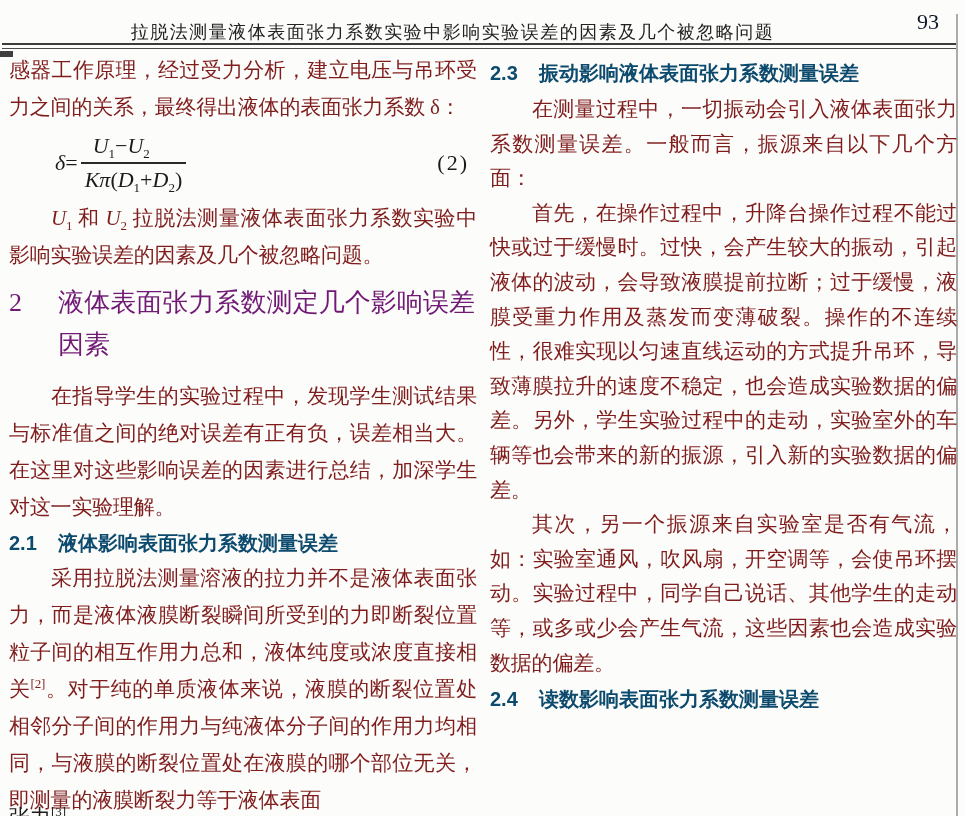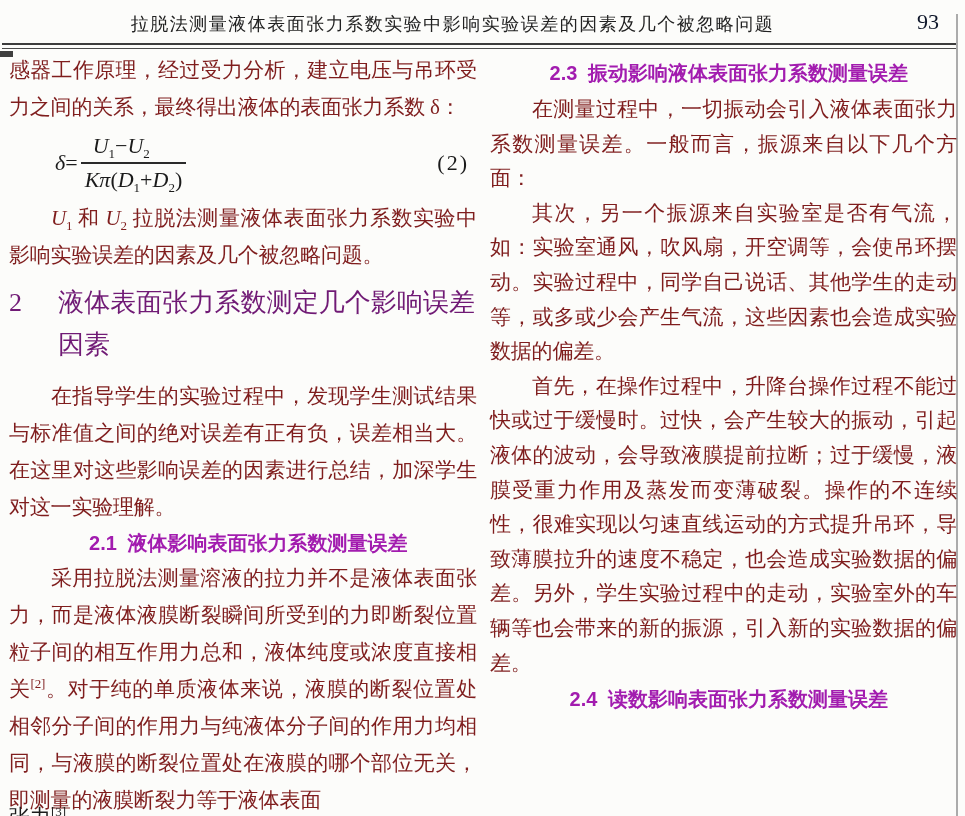--- a/index.html
+++ b/index.html
@@ -4,21 +4,21 @@
 <style>
   html, body { margin:0; padding:0; background:#ffffff; }
   .page {
     position:relative; width:965px; height:816px;
     background:#fcfcfa; overflow:hidden;
     font-family:"Liberation Serif","DejaVu Serif",serif;
     color:#1b1b1b;
   }
   
   .hdr-title {
-    position:absolute; top:12px; left:0; width:905px;
+    position:absolute; top:20px; left:0; width:905px;
     text-align:center; font-size:18px; letter-spacing:1.5px; color:#222;
     white-space:nowrap;
   }
   .hdr-page {
     position:absolute; top:9px; right:26px; font-size:22px; color:#0f172a;
   }
   .rule-top   { position:absolute; left:2px;  top:43px;   width:956px; height:2px;   background:#3c3c3c; }
   .rule-bot   { position:absolute; left:2px;  top:47.5px; width:956px; height:1.8px; background:#4a4a4a; }
   .artifact-tl{ position:absolute; left:0;    top:51px;   width:13px;  height:6px;   background:#3f3f3f; }
   .edge-line  { position:absolute; left:956px;top:14px;   width:1.5px; height:802px; background:#ababab; }
@@ -39,21 +39,21 @@
   .h2 {
     margin:8px 0 12px 0; width:417px;
     font-size:26px; line-height:42px; color:#701a75;
     padding-left:49px; text-align:justify;
   }
   .h2num { display:inline-block; margin-left:-49px; width:49px; }
 
   
   .h3 {
     margin:2px 0; font-size:20px; font-weight:bold; line-height:30px;
-    font-family:"Liberation Sans","DejaVu Sans",sans-serif; color:#a21caf;text-align:center;
+    font-family:"Liberation Sans","DejaVu Sans",sans-serif; color:#0c4a6e;
   }
   .h3 .hnum { display:inline-block; width:49px; }
   .col-right .h3-23 { margin-top:6px; margin-bottom:4px; }
   .col-right .h3-24 { margin-top:4px; }
 
   
   .formula {
     display:flex; align-items:center;
     margin:6px 0; height:62px; padding-left:46px;
     font-size:22px; color:#1b1b1b;
@@ -112,21 +112,21 @@
 
   <div class="partial-line"><span>张力</span><sup class="ref">[3]</sup></div>
 
   <div class="col col-right">
 
 
     <div class="h3 h3-23"><span class="hnum">2.3</span><span>振动影响液体表面张力系数测量误差</span></div>
 
     <p class="body indent">在测量过程中，一切振动会引入液体表面张力系数测量误差。一般而言，振源来自以下几个方面：</p>
 
+    <p class="body indent">首先，在操作过程中，升降台操作过程不能过快或过于缓慢时。过快，会产生较大的振动，引起液体的波动，会导致液膜提前拉断；过于缓慢，液膜受重力作用及蒸发而变薄破裂。操作的不连续性，很难实现以匀速直线运动的方式提升吊环，导致薄膜拉升的速度不稳定，也会造成实验数据的偏差。另外，学生实验过程中的走动，实验室外的车辆等也会带来的新的振源，引入新的实验数据的偏差。</p>
+
     <p class="body indent">其次，另一个振源来自实验室是否有气流，如：实验室通风，吹风扇，开空调等，会使吊环摆动。实验过程中，同学自己说话、其他学生的走动等，或多或少会产生气流，这些因素也会造成实验数据的偏差。</p>
-
-    <p class="body indent">首先，在操作过程中，升降台操作过程不能过快或过于缓慢时。过快，会产生较大的振动，引起液体的波动，会导致液膜提前拉断；过于缓慢，液膜受重力作用及蒸发而变薄破裂。操作的不连续性，很难实现以匀速直线运动的方式提升吊环，导致薄膜拉升的速度不稳定，也会造成实验数据的偏差。另外，学生实验过程中的走动，实验室外的车辆等也会带来的新的振源，引入新的实验数据的偏差。</p>
 
     <div class="h3 h3-24"><span class="hnum">2.4</span><span>读数影响表面张力系数测量误差</span></div>
 
   </div>
 
 </div>
 
 </body></html>

